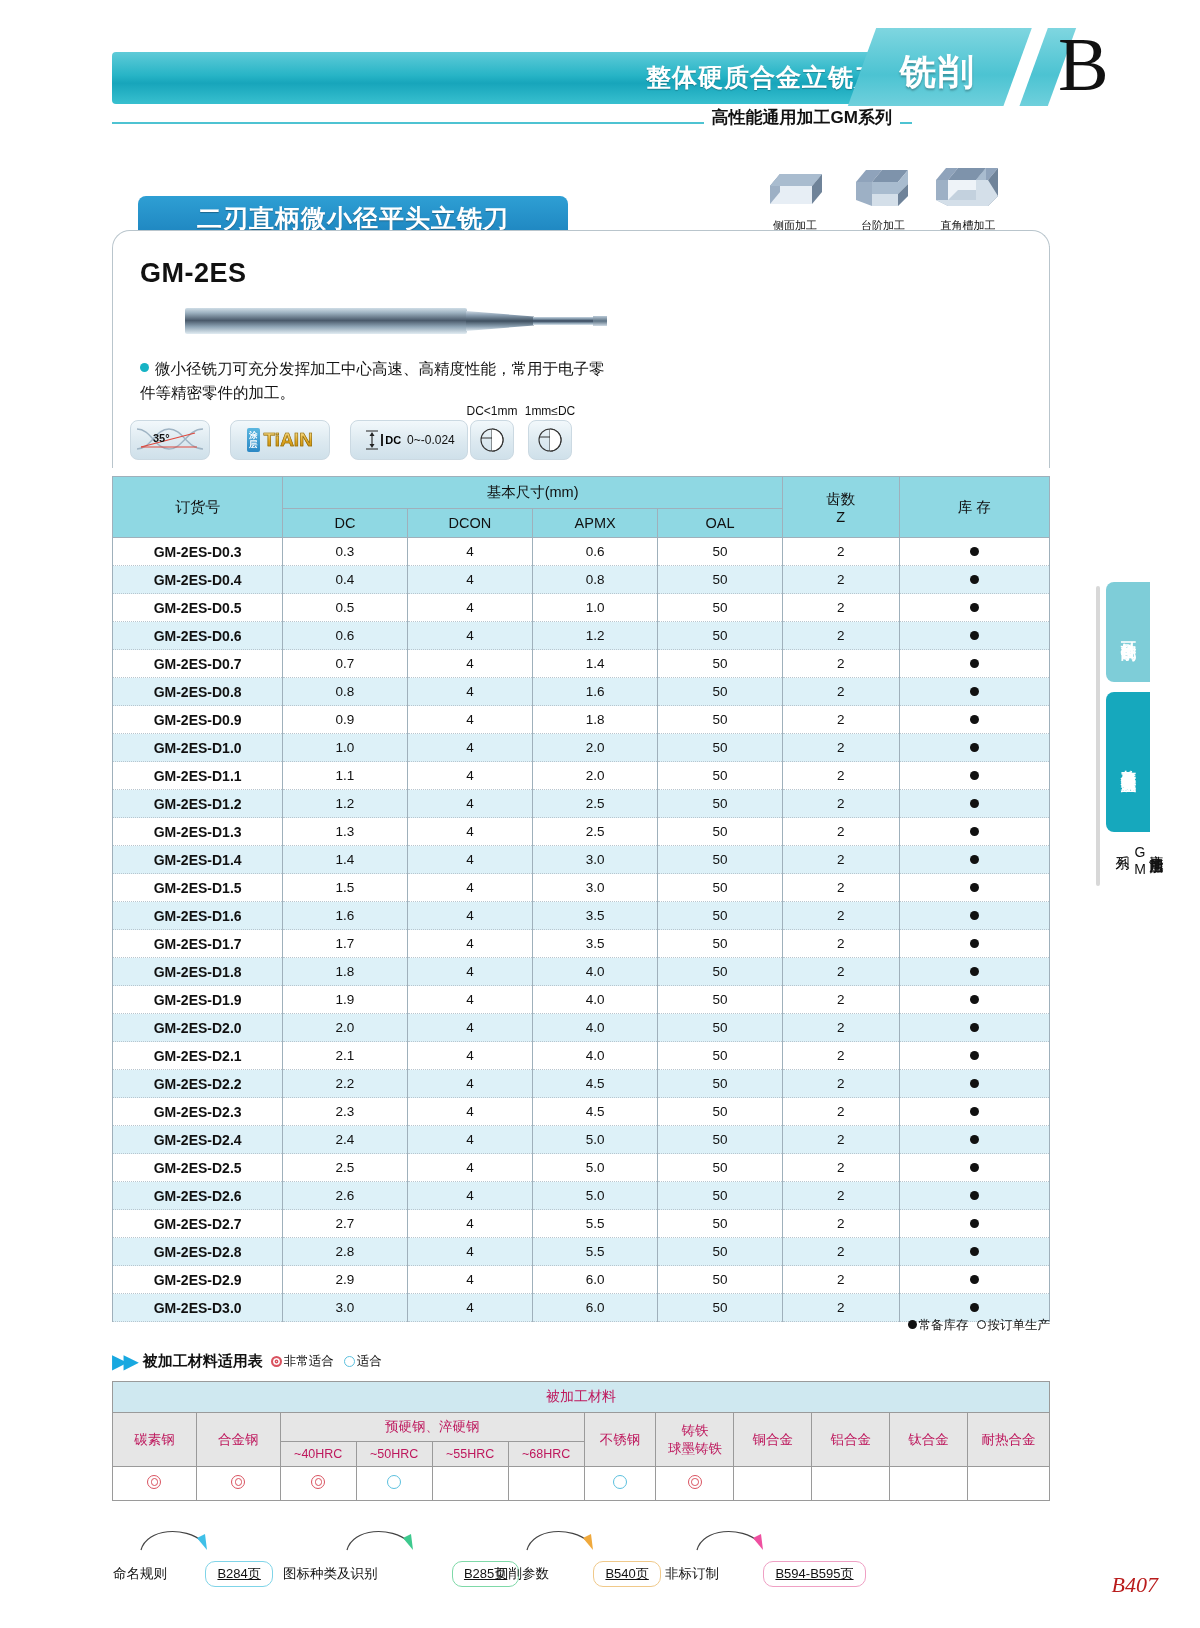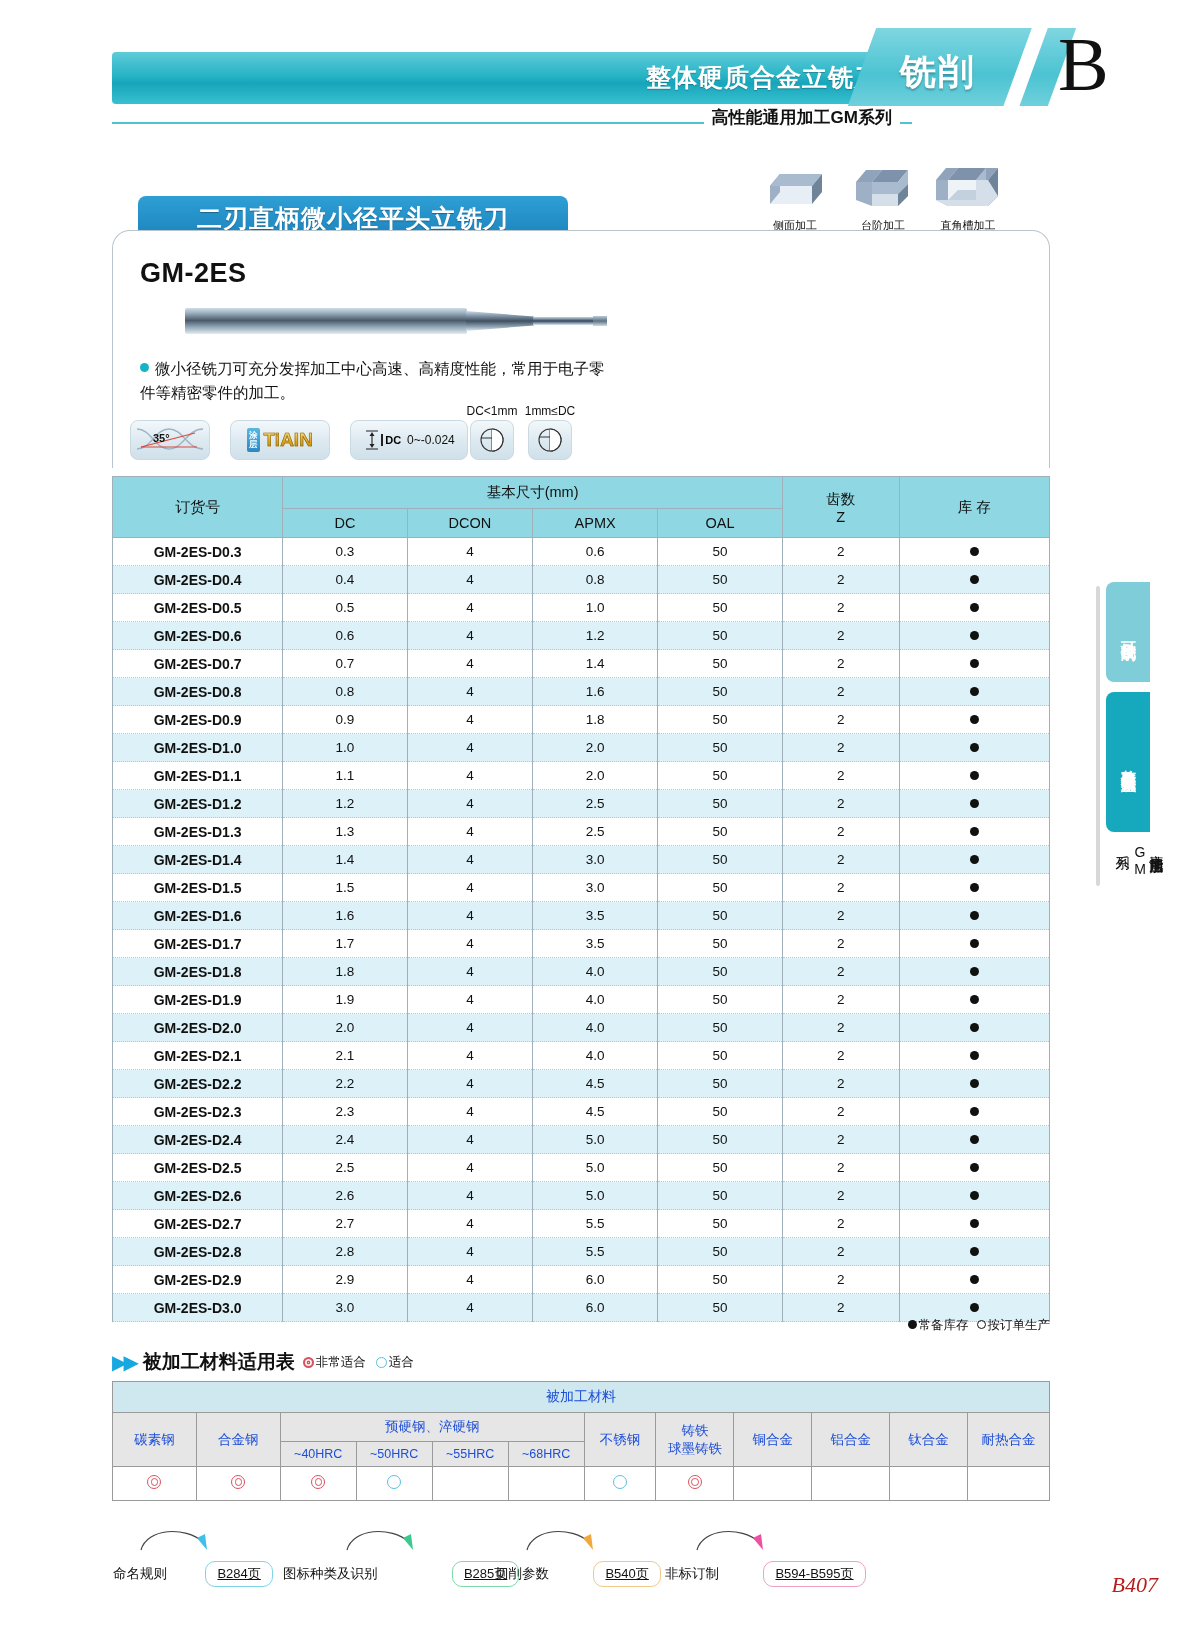--- a/index.html
+++ b/index.html
@@ -162,31 +162,31 @@
   
   .stock-legend {
     position: absolute; right: 150px; top: 1317px; font-size: 12.5px; color: #111;
   }
   .stock-legend .f { display:inline-block;width:9px;height:9px;border-radius:50%;background:#111;vertical-align:0px;margin-right:2px;}
   .stock-legend .o { display:inline-block;width:9px;height:9px;border-radius:50%;border:1.2px solid #111;vertical-align:0px;margin:0 2px 0 8px;}
 
   
   .mat-head { position: absolute; left: 112px; top: 1349px; display: flex; align-items: center; }
   .chev { color: #18a8e0; font-size: 20px; font-weight: bold; letter-spacing: -4px; margin-right: 8px; }
-  .mat-title { font-size: 19px; font-weight: bold; color: #111; margin-right: 8px; }
+  .mat-title { font-size: 15px; font-weight: bold; color: #111; margin-right: 8px; }
   .mk { display:inline-block; width: 11px; height: 11px; border-radius: 50%; vertical-align: -1px; margin-right: 2px;}
   .mk-red { border: 2.2px solid #d9525f; box-shadow: inset 0 0 0 1.6px #fff, inset 0 0 0 3px #d9525f; }
   .mk-blue { border: 1.8px solid #5bc0de; }
   .lg-txt { font-size: 12.5px; color: #111; margin-right: 10px; }
 
   .mat {
     position: absolute; left: 112px; top: 1381px; width: 938px;
     border-collapse: collapse; font-size: 13px;
   }
-  .mat th, .mat td { border: 1px solid #9a9a9a; text-align: center; color: #1d4ed8; font-weight: normal; }
+  .mat th, .mat td { border: 1px solid #9a9a9a; text-align: center; color: #be185d; font-weight: normal; }
   .mat .top { background: #cfe8f0; padding: 6px 0; font-size: 14px; }
   .mat .hd { background: #e6e6e6; padding: 5px 2px; font-size: 13.5px; }
   .mat .hd.sm { font-size: 12.5px; }
   .mat td.sym { background: #fff; padding: 8px 0; height: 34px; }
   .sym-red {
     display:inline-block;width:14px;height:14px;border-radius:50%;
     border: 1.6px solid #d9525f; position: relative;
   }
   .sym-red::after {
     content:''; position:absolute; left:2.4px; top:2.4px; width:5.6px;height:5.6px;

